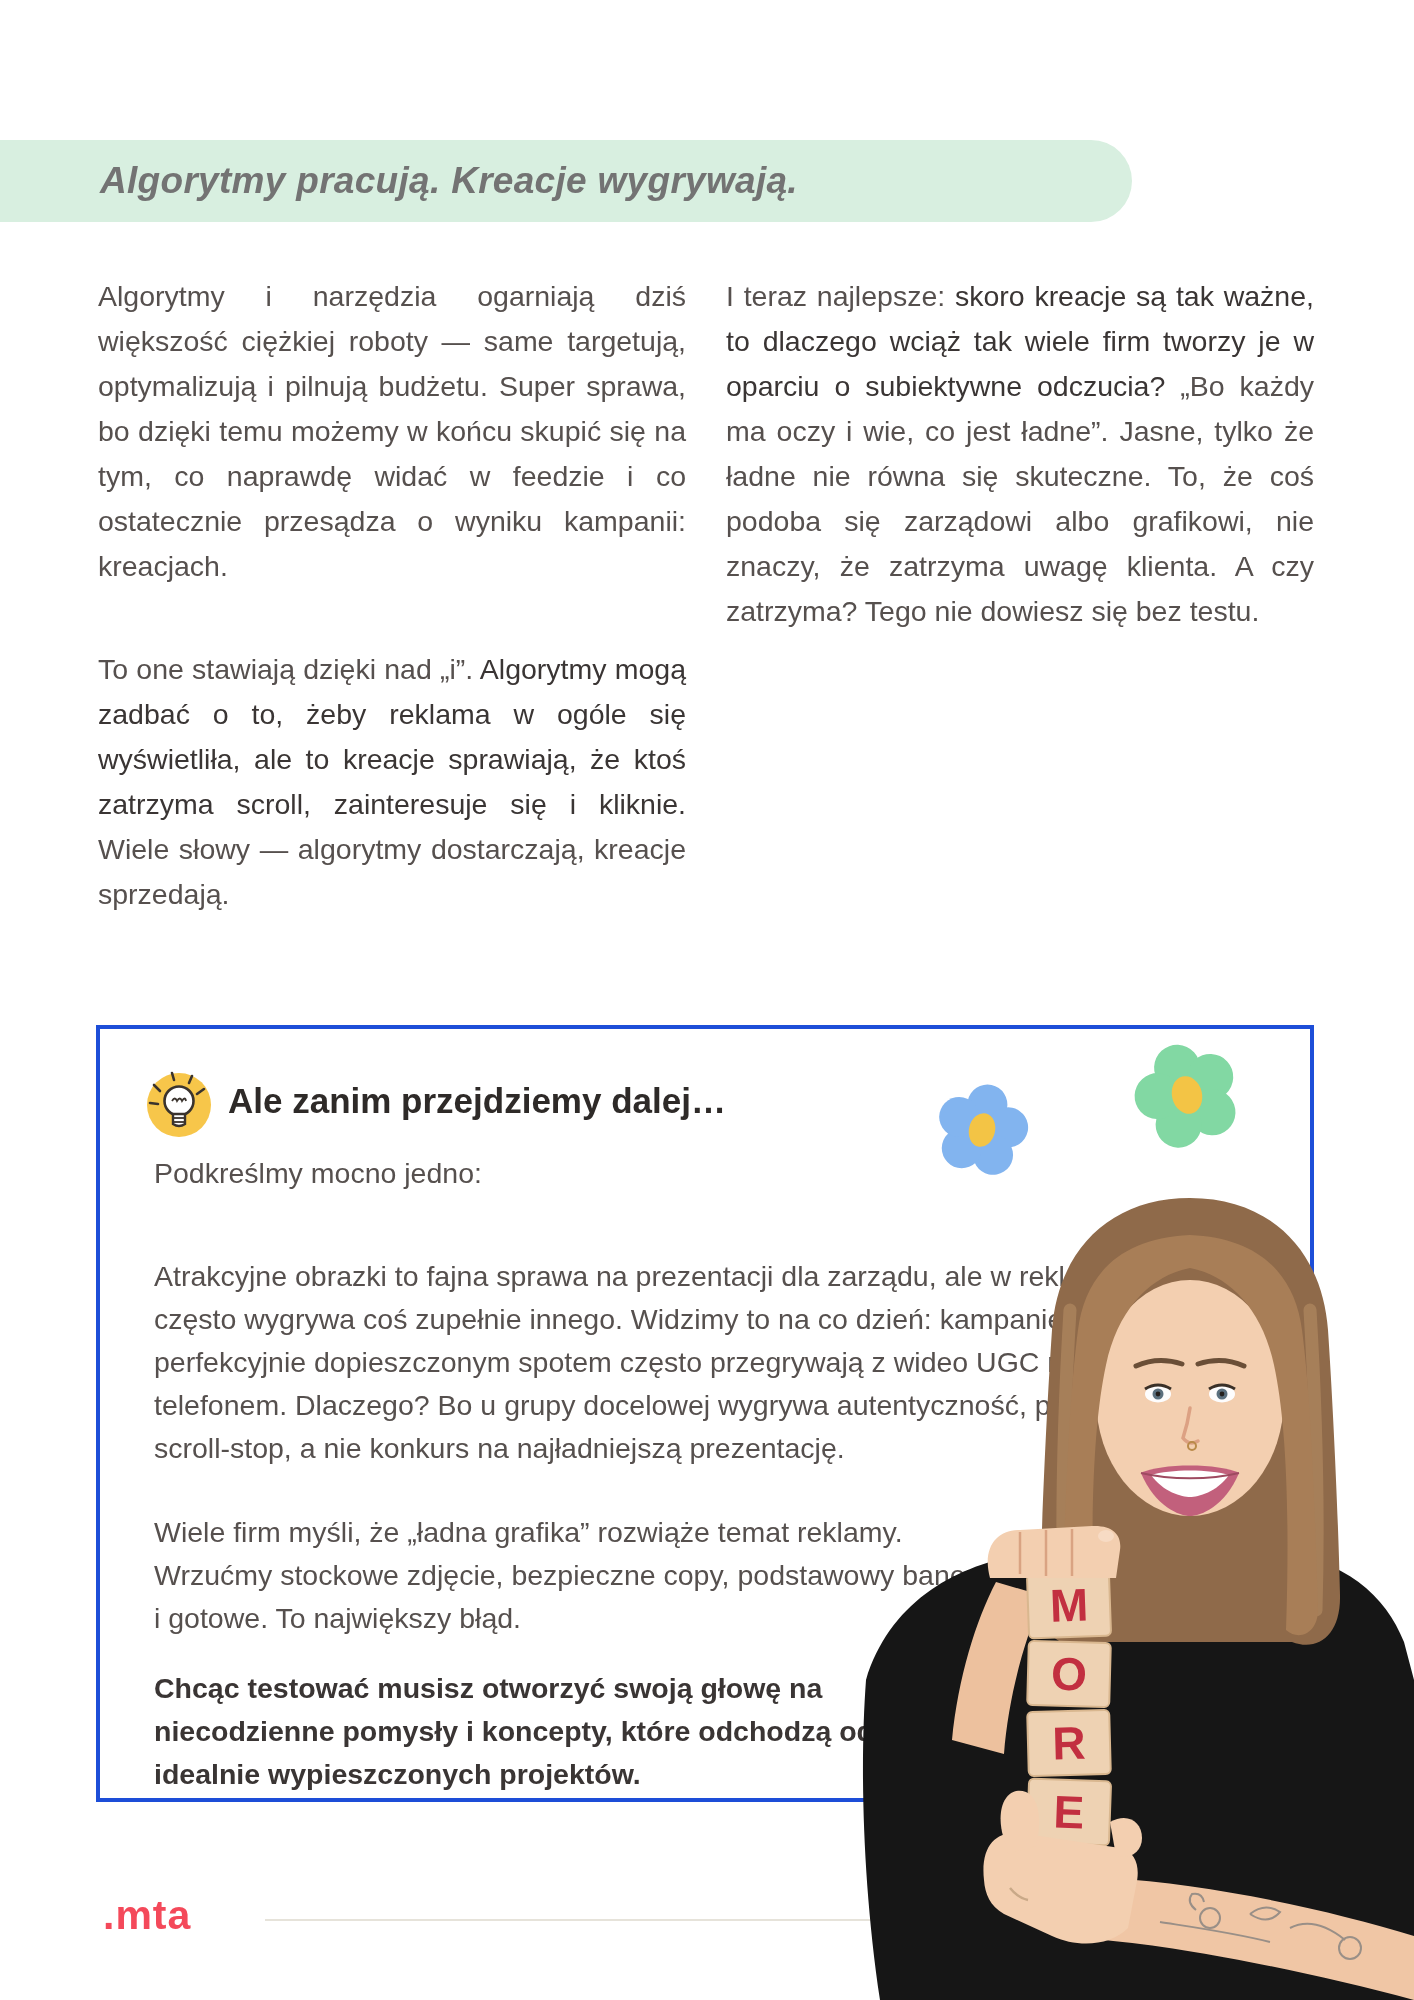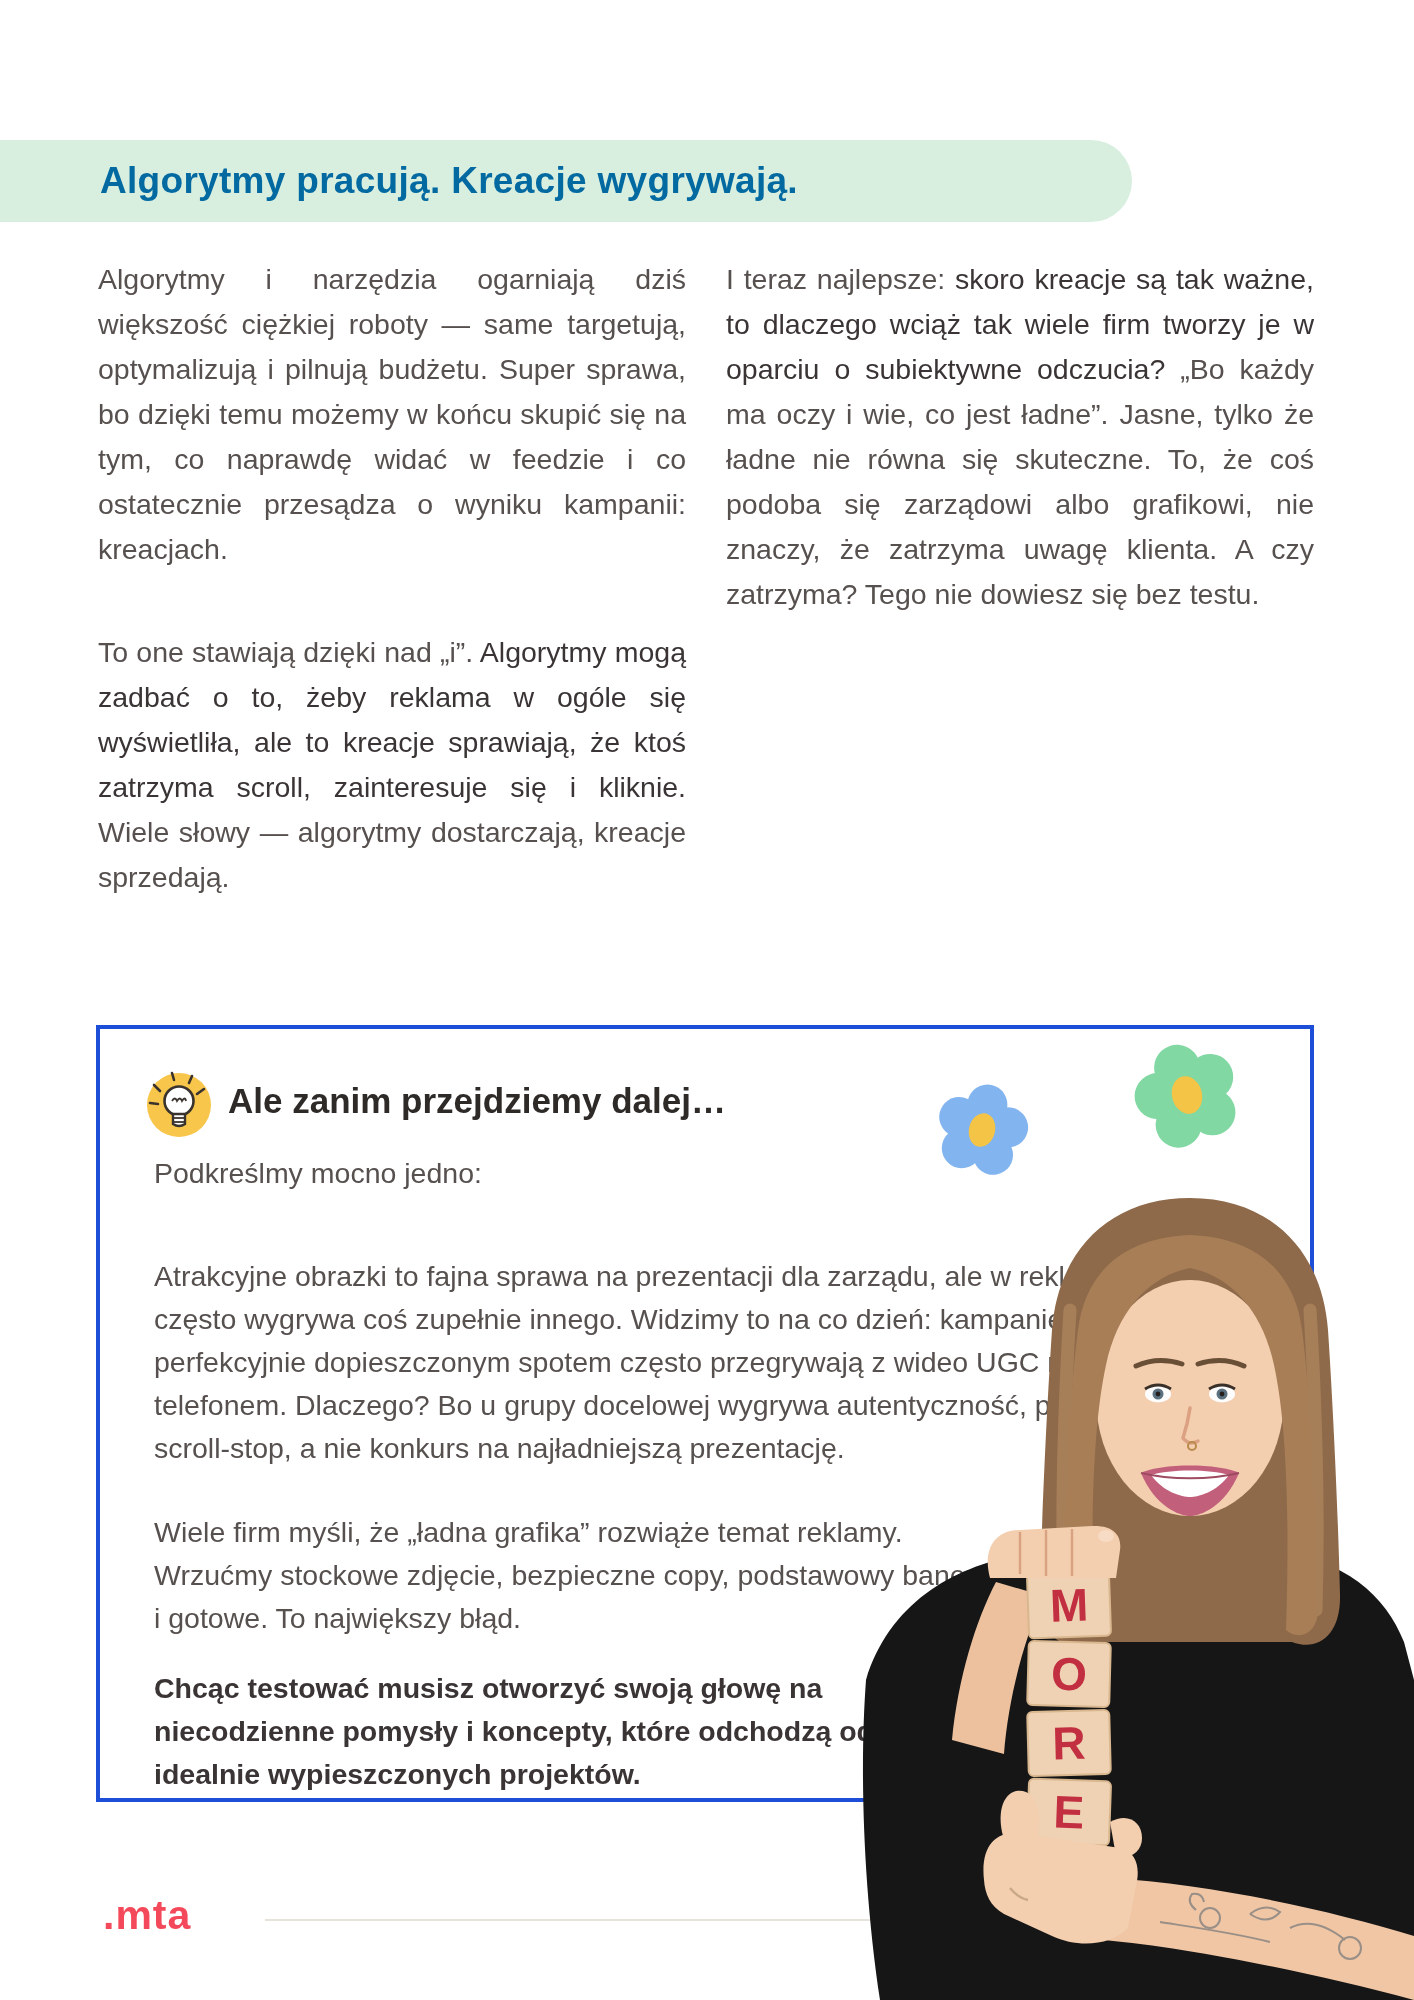--- a/index.html
+++ b/index.html
@@ -7,29 +7,29 @@
   .page {
     position:relative; width:1414px; height:2000px; background:#ffffff;
     font-family:"Liberation Sans", sans-serif; overflow:hidden;
   }
   .banner {
     position:absolute; left:0; top:140px; width:1132px; height:82px;
     background:#d8efe0; border-radius:0 41px 41px 0;
   }
   .banner .title {
     position:absolute; left:100px; top:50%; transform:translateY(-50%);
-    font-size:37px; font-weight:bold; color:#0369a1; letter-spacing:.3px; white-space:nowrap;
+    font-size:37px; font-weight:bold; color:#737373; letter-spacing:.3px; white-space:nowrap;font-style:italic;
   }
   .col {
     position:absolute; top:256px; width:588px;
     font-size:28.5px; line-height:45px; color:#56504e; text-align:justify;
   }
   .col-left { left:98px; }
   .col-right { left:726px; }
-  .col p { margin:1px 0 58px 0; }
+  .col p { margin:18px 0 58px 0; }
   .b { font-weight:normal; color:#3a3534; }
   .callout {
     position:absolute; left:96px; top:1025px; width:1218px; height:777px;
     background:#ffffff; border:4px solid #1d4ed8;
   }
   .callout .bulb { position:absolute; left:42px; top:38px; }
   .callout .heading {
     position:absolute; left:128px; top:52px; font-size:35px; font-weight:bold;
     color:#2e2a28; white-space:nowrap;
   }

